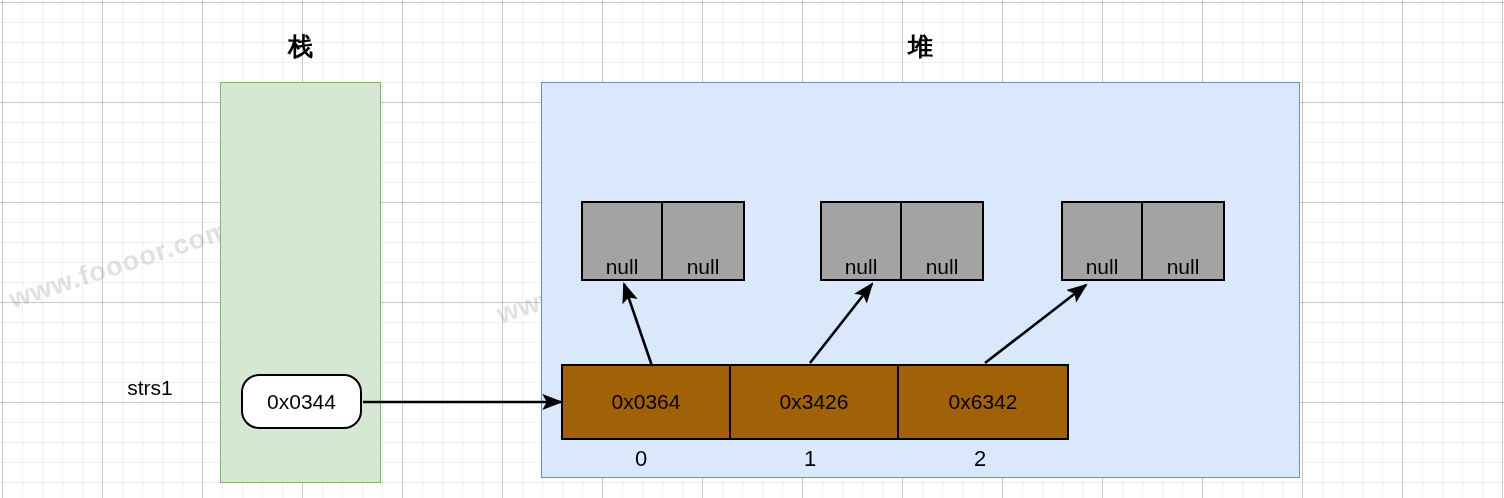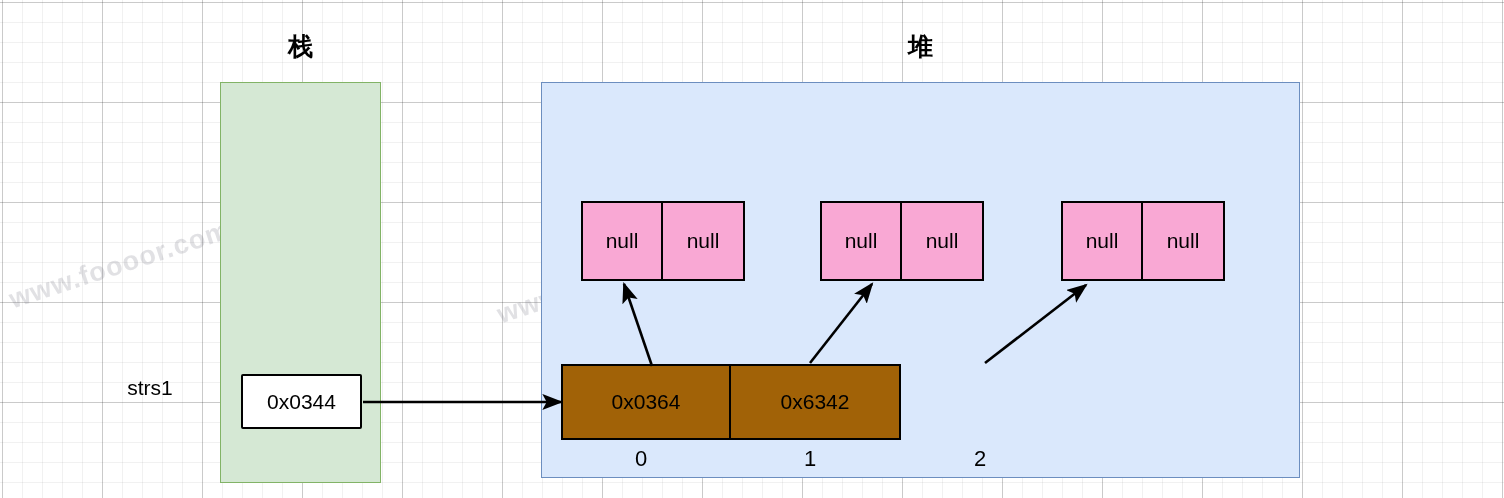--- a/index.html
+++ b/index.html
@@ -79,21 +79,21 @@
   }
 
   
   .ptr-box {
     position: absolute;
     left: 241px; top: 374px;
     width: 121px; height: 55px;
     box-sizing: border-box;
     background: #ffffff;
     border: 2.5px solid #000000;
-    border-radius: 2px;
+    border-radius: 18px;
     display: flex;
     align-items: center;
     justify-content: center;
     font-size: 21px;
     color: #000000;
   }
 
   
   .array {
     position: absolute;
@@ -133,26 +133,26 @@
     height: 80px;
     box-sizing: border-box;
     display: flex;
     border: 2.5px solid #000000;
     background: #ffffff;
   }
   .nullbox-cell {
     box-sizing: border-box;
     width: 80px;
     display: flex;
-    align-items: center;
+    align-items: flex-end;
     justify-content: center;
     font-size: 21px;
     color: #000000;
     border-right: 2.5px solid #000000;
-    background: #f9a8d4;
+    background: #a3a3a3;
   }
   .nullbox-cell:last-child { border-right: none; }
 
   
   #arrows {
     position: absolute;
     left: 0; top: 0;
     width: 1504px; height: 498px;
     pointer-events: none;
   }
@@ -176,20 +176,23 @@
 
   <div class="var-label">strs1</div>
 
   <div class="ptr-box">
     <span>0x0344</span>
   </div>
 
   <div class="array">
     <div class="array-cell">
       <span>0x0364</span>
+    </div>
+    <div class="array-cell">
+      <span>0x3426</span>
     </div>
     <div class="array-cell">
       <span>0x6342</span>
     </div>
   </div>
 
   <div class="index-label" style="left:601px;">0</div>
   <div class="index-label" style="left:770px;">1</div>
   <div class="index-label" style="left:940px;">2</div>
 

